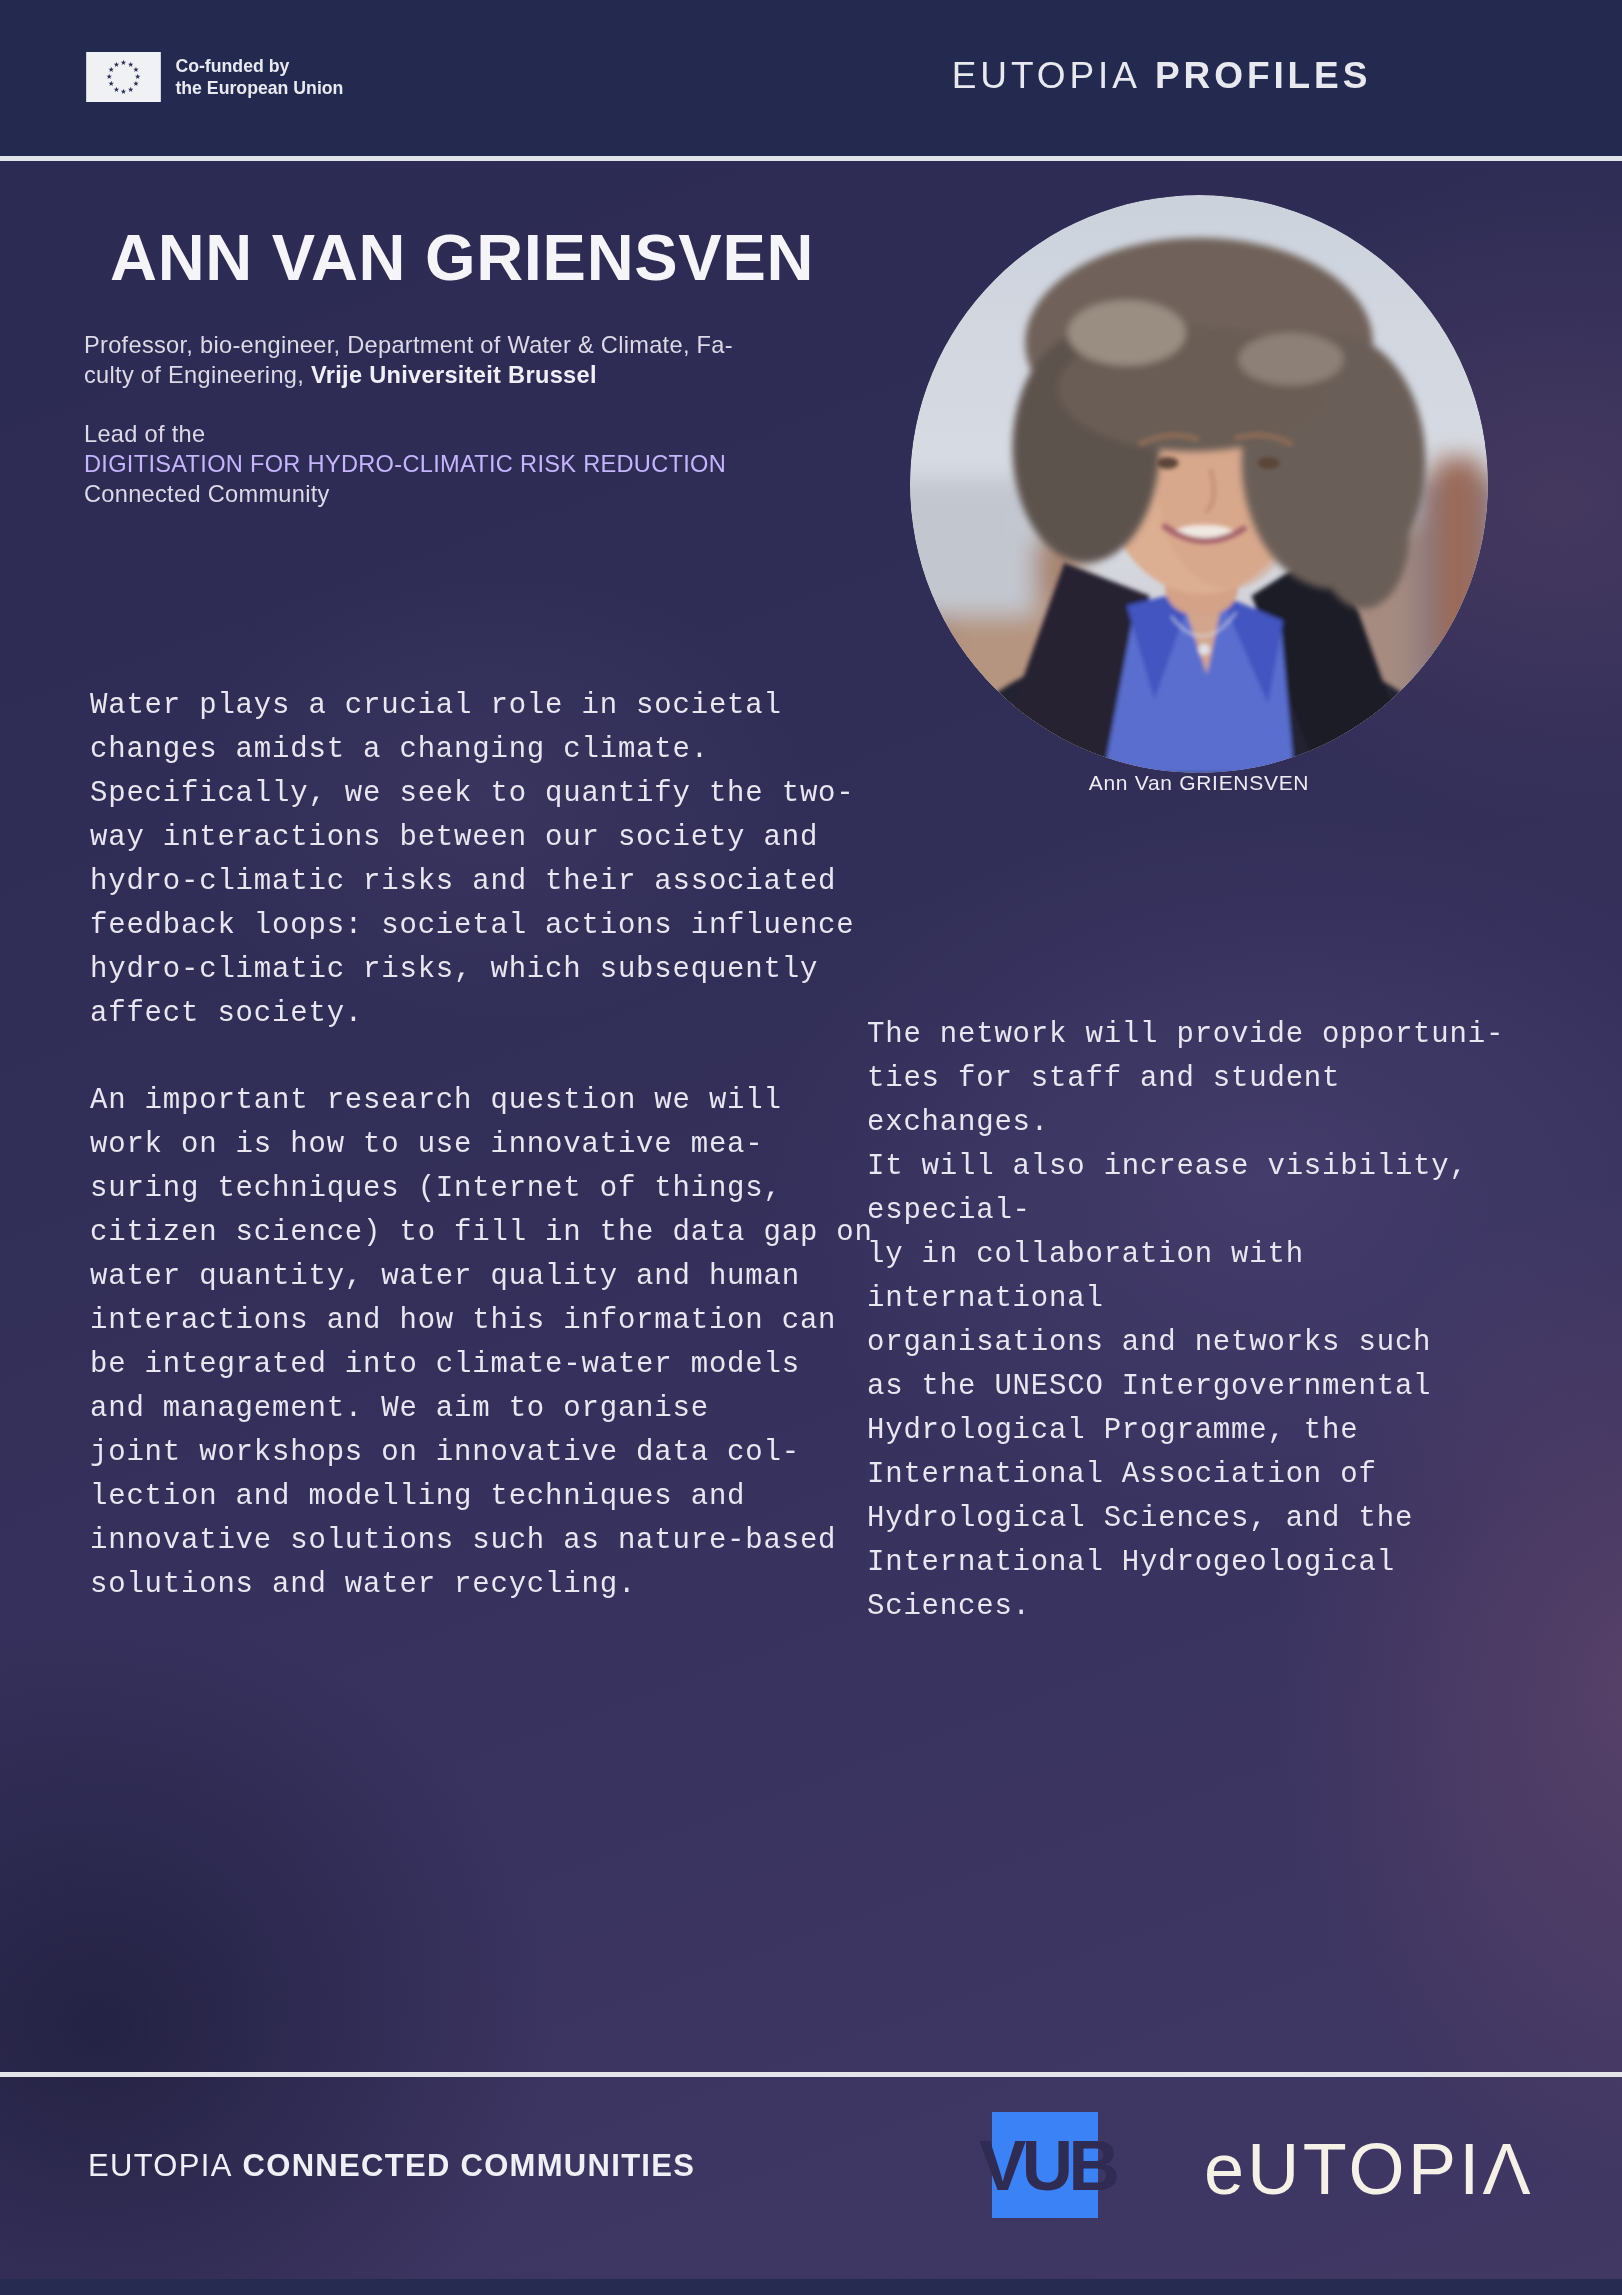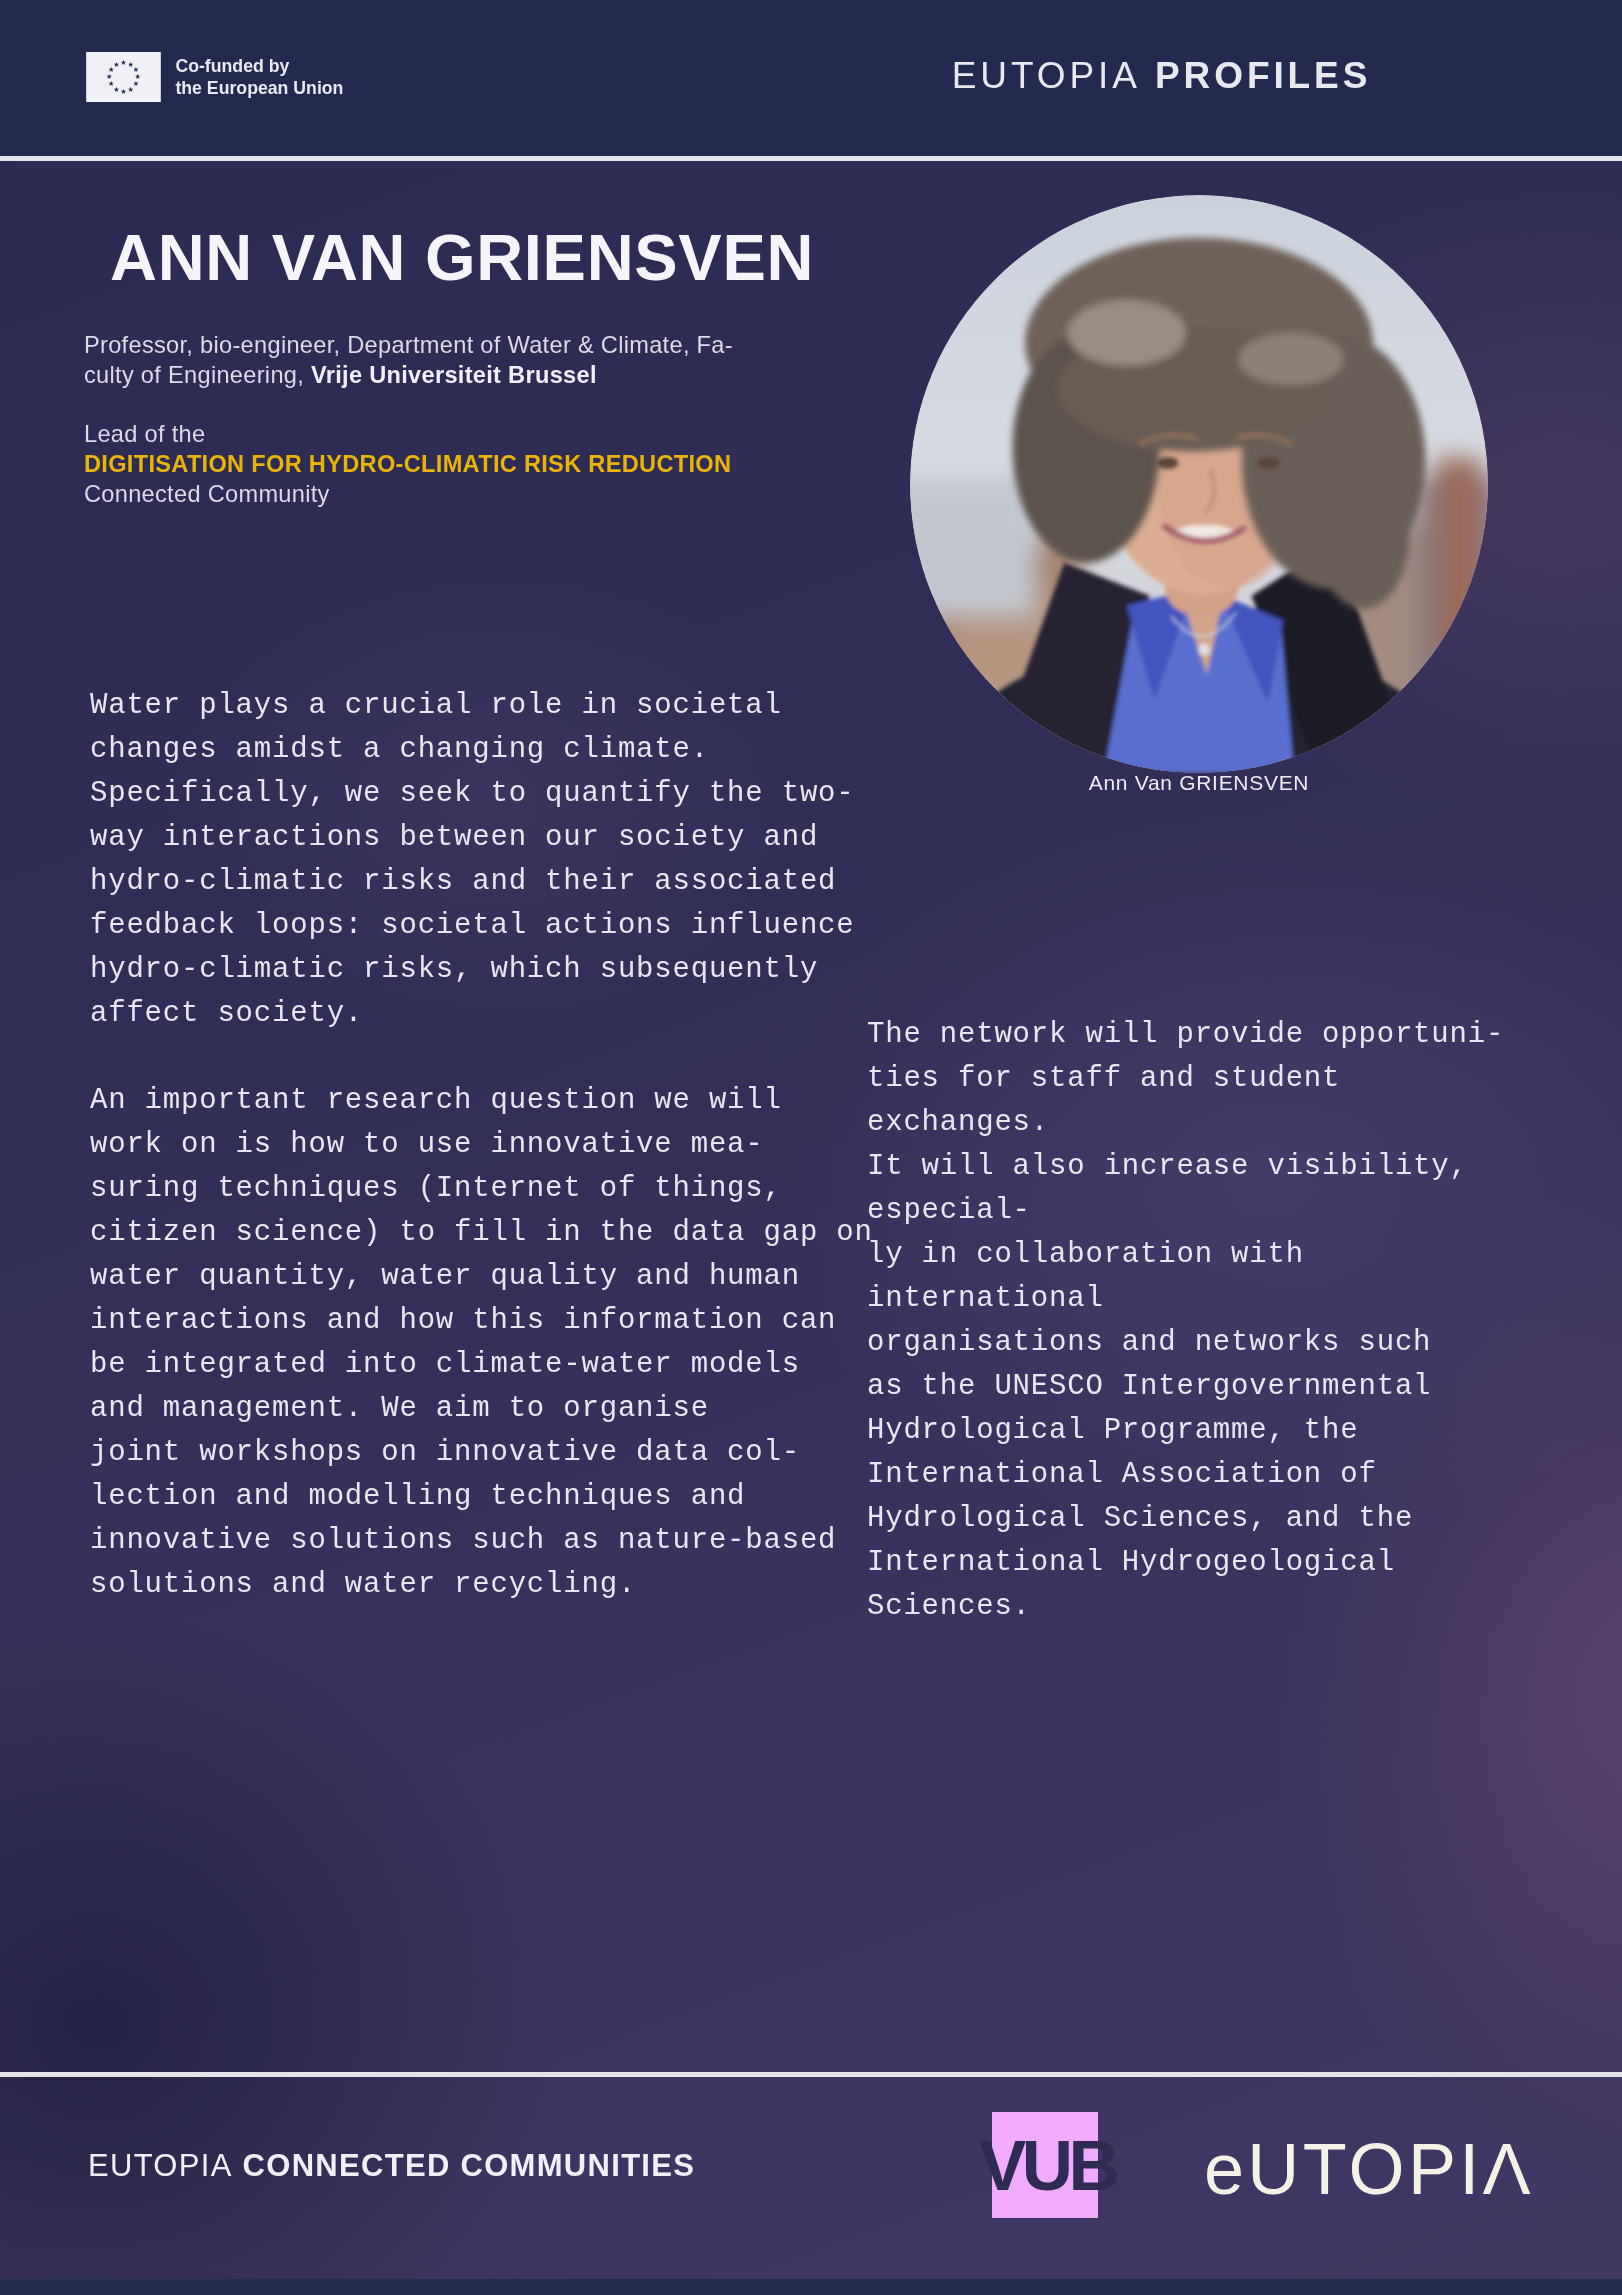--- a/index.html
+++ b/index.html
@@ -36,41 +36,41 @@
   }
   .bottom-strip{position:absolute;left:0;top:2279px;width:1623px;height:16.4px;background:#262b52;}
   
   .title{
     position:absolute;left:110px;top:220px;
     font-size:65px;font-weight:800;letter-spacing:0.7px;color:#f5f4f8;white-space:nowrap;
   }
   .role{position:absolute;left:84px;top:330px;font-size:23.6px;font-weight:300;color:#ddd9e7;line-height:30px;letter-spacing:0.3px;}
   .role b{font-weight:bold;color:#f0eef6;}
   .lead{position:absolute;left:84px;top:419px;font-size:23.6px;font-weight:300;color:#ddd9e7;line-height:30px;letter-spacing:0.3px;}
-  .lead .program{font-weight:700;color:#eab308;letter-spacing:0.3px;}
+  .lead .program{font-weight:400;color:#c4b5fd;letter-spacing:0.3px;}
   
   .photo-wrap{position:absolute;left:910px;top:195px;width:578px;height:578px;border-radius:50%;overflow:hidden;}
   .photo-wrap svg{display:block;}
   .caption{
     position:absolute;left:910px;top:771px;width:578px;text-align:center;
     font-size:21px;font-weight:300;letter-spacing:0.7px;color:#edebf3;
   }
   
   .col{position:absolute;font-size:29px;font-weight:300;line-height:44px;letter-spacing:0.8px;color:#e9e6f1;font-family:Liberation Mono, monospace;}
   .col-left{left:90px;top:684px;width:795px;}
   .col-right{left:867px;top:1013px;width:661px;}
   .col p{margin:0 0 43px 0;}
   
   .footer-series{
     position:absolute;left:88px;top:2148px;font-size:31px;color:#eff0f5;letter-spacing:1.3px;white-space:nowrap;
   }
   .footer-series .light{font-weight:300;}
   .footer-series .bold{font-weight:800;}
   .vub-box{
-    position:absolute;left:992px;top:2112px;width:106px;height:106px;background:#f0abfc;
+    position:absolute;left:992px;top:2112px;width:106px;height:106px;background:#3b82f6;
     display:flex;align-items:center;overflow:visible;
   }
   .vub-box .vub-text{
     font-size:71px;font-weight:800;letter-spacing:-4.6px;color:#2f2b53;margin-left:-13px;line-height:1;
   }
   .wordmark{
     position:absolute;left:1204px;top:2128px;width:327px;text-align:center;
     font-size:72px;font-weight:400;letter-spacing:3.3px;color:#f6f1e7;white-space:nowrap;
   }
 </style>

